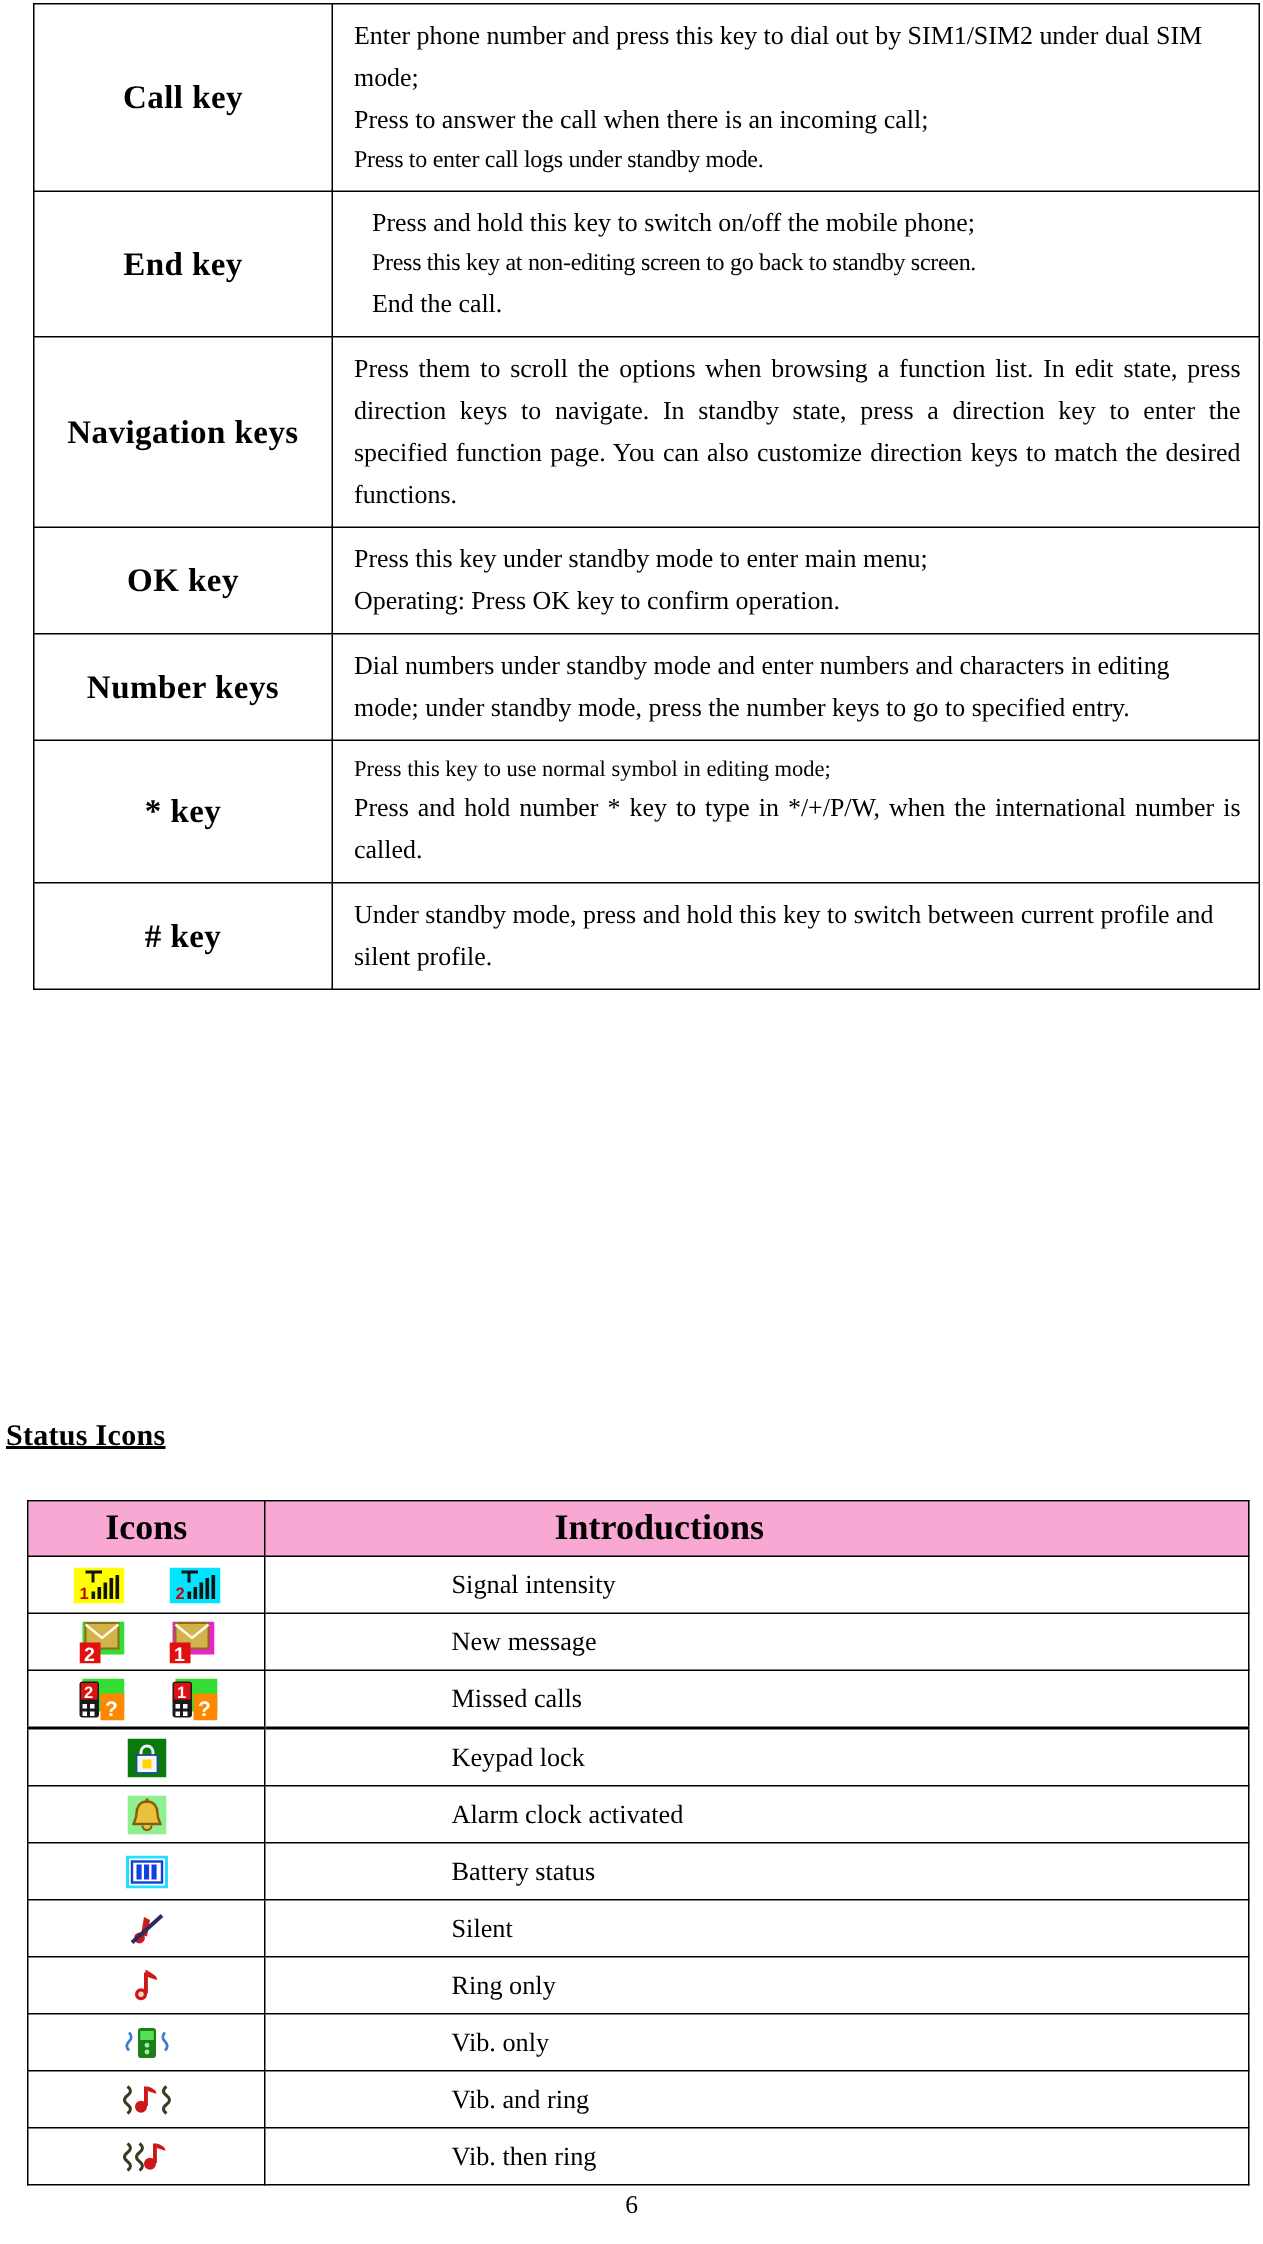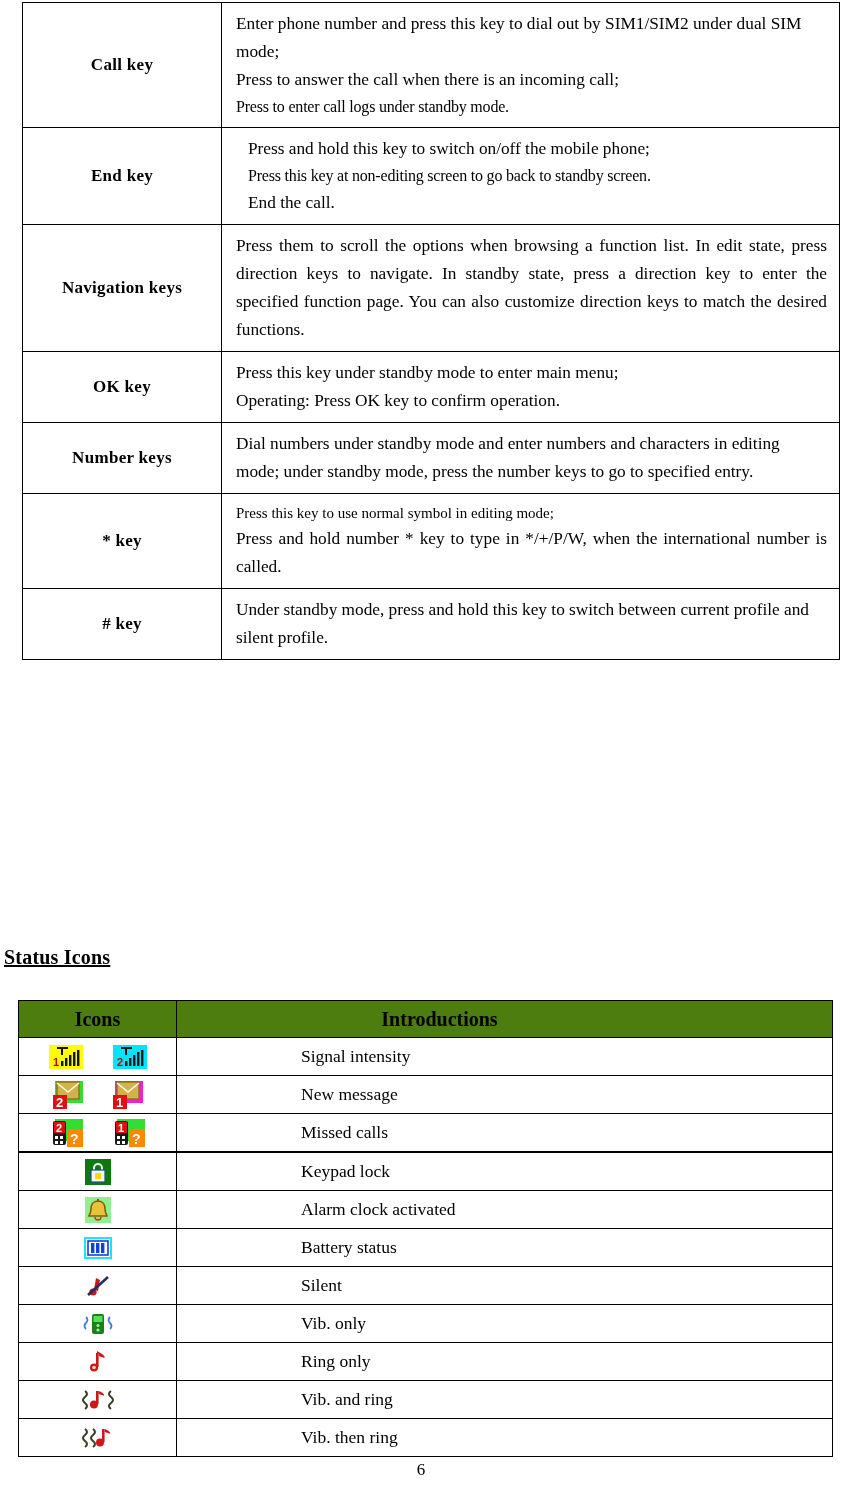--- a/index.html
+++ b/index.html
@@ -27,21 +27,21 @@
   }
   .keys-table td {
     border: 1px solid #000000;
     vertical-align: middle;
     padding: 0;
   }
   .keys-table td.key-name {
     width: 186px;
     text-align: center;
     font-weight: bold;
-    font-size: 17px;
+    font-size: 22px;
     letter-spacing: 0.3px;
     padding: 4px 6px;
   }
   .keys-table td.key-desc {
     padding: 7px 12px 7px 14px;
     font-size: 17px;
     line-height: 1.62;
   }
   .key-desc p {
     margin: 0;
@@ -73,23 +73,23 @@
     border-collapse: collapse;
     table-layout: fixed;
   }
   .icons-table td, .icons-table th {
     border: 1px solid #000000;
     padding: 0;
     height: 37px;
     font-weight: normal;
   }
   .icons-table thead th {
-    background: #4d7c0f;
+    background: #f9a8d4;
     font-weight: bold;
-    font-size: 20px;
+    font-size: 24px;
     height: 36px;
   }
   .icons-table th.col-icons { width: 157px; text-align: center; }
   .icons-table th.col-intro { text-align: center; padding-right: 130px; }
   .icons-table td.cell-icon {
     text-align: center;
     vertical-align: middle;
     white-space: nowrap;
   }
   .icons-table td.cell-text {
@@ -327,51 +327,51 @@
             <line x1="3" y1="22" x2="23" y2="4" stroke="#2a2a66" stroke-width="2.6"></line>
           </svg>
         </span>
       </td>
       <td class="cell-text">Silent</td>
     </tr>
 
     <tr>
       <td class="cell-icon">
         <span class="ico">
+          <svg width="26" height="26" viewBox="0 0 26 26">
+            <path d="M12 4 c5 2 8 3 8 6 c0 -4 -3 -5 -8 -8 z" fill="#cc1818"></path>
+            <rect x="11" y="4" width="2.6" height="14" fill="#cc1818"></rect>
+            <path d="M13.6 4 c4 1.6 6 2.6 6 5 l-6 -2 z" fill="#cc1818"></path>
+            <circle cx="9" cy="18.5" r="4" fill="#cc1818"></circle>
+            <circle cx="9" cy="18.5" r="1.8" fill="#ffd6c0"></circle>
+          </svg>
+        </span>
+      </td>
+      <td class="cell-text">Ring only</td>
+    </tr>
+
+    <tr>
+      <td class="cell-icon">
+        <span class="ico">
           <svg width="30" height="26" viewBox="0 0 30 26">
             <path d="M3 6 q3 3 0 6 q-3 3 0 6" fill="none" stroke="#3a7fd0" stroke-width="1.8"></path>
             <path d="M27 6 q-3 3 0 6 q3 3 0 6" fill="none" stroke="#3a7fd0" stroke-width="1.8"></path>
             <rect x="9" y="3" width="12" height="20" rx="2" fill="#1b7f1b"></rect>
             <rect x="10.5" y="5" width="9" height="6" fill="#55e055"></rect>
             <circle cx="15" cy="14.5" r="1.6" fill="#9cf09c"></circle>
             <circle cx="15" cy="19" r="1.6" fill="#9cf09c"></circle>
           </svg>
         </span>
       </td>
       <td class="cell-text">Vib. only</td>
     </tr>
 
     <tr>
       <td class="cell-icon">
         <span class="ico">
-          <svg width="26" height="26" viewBox="0 0 26 26">
-            <path d="M12 4 c5 2 8 3 8 6 c0 -4 -3 -5 -8 -8 z" fill="#cc1818"></path>
-            <rect x="11" y="4" width="2.6" height="14" fill="#cc1818"></rect>
-            <path d="M13.6 4 c4 1.6 6 2.6 6 5 l-6 -2 z" fill="#cc1818"></path>
-            <circle cx="9" cy="18.5" r="4" fill="#cc1818"></circle>
-            <circle cx="9" cy="18.5" r="1.8" fill="#ffd6c0"></circle>
-          </svg>
-        </span>
-      </td>
-      <td class="cell-text">Ring only</td>
-    </tr>
-
-    <tr>
-      <td class="cell-icon">
-        <span class="ico">
           <svg width="34" height="26" viewBox="0 0 34 26">
             <path d="M4 4 q4 3 0 6 q-4 3 0 6 q4 3 0 6" fill="none" stroke="#3a3a22" stroke-width="2"></path>
             <path d="M30 4 q-4 3 0 6 q4 3 0 6 q-4 3 0 6" fill="none" stroke="#3a3a22" stroke-width="2"></path>
             <rect x="15" y="4" width="2.6" height="13" fill="#cc1818"></rect>
             <path d="M17.6 4 c4 1.5 5.6 2.6 5.6 4.8 l-5.6 -1.8 z" fill="#cc1818"></path>
             <circle cx="13" cy="17.5" r="4" fill="#cc1818"></circle>
           </svg>
         </span>
       </td>
       <td class="cell-text">Vib. and ring</td>

